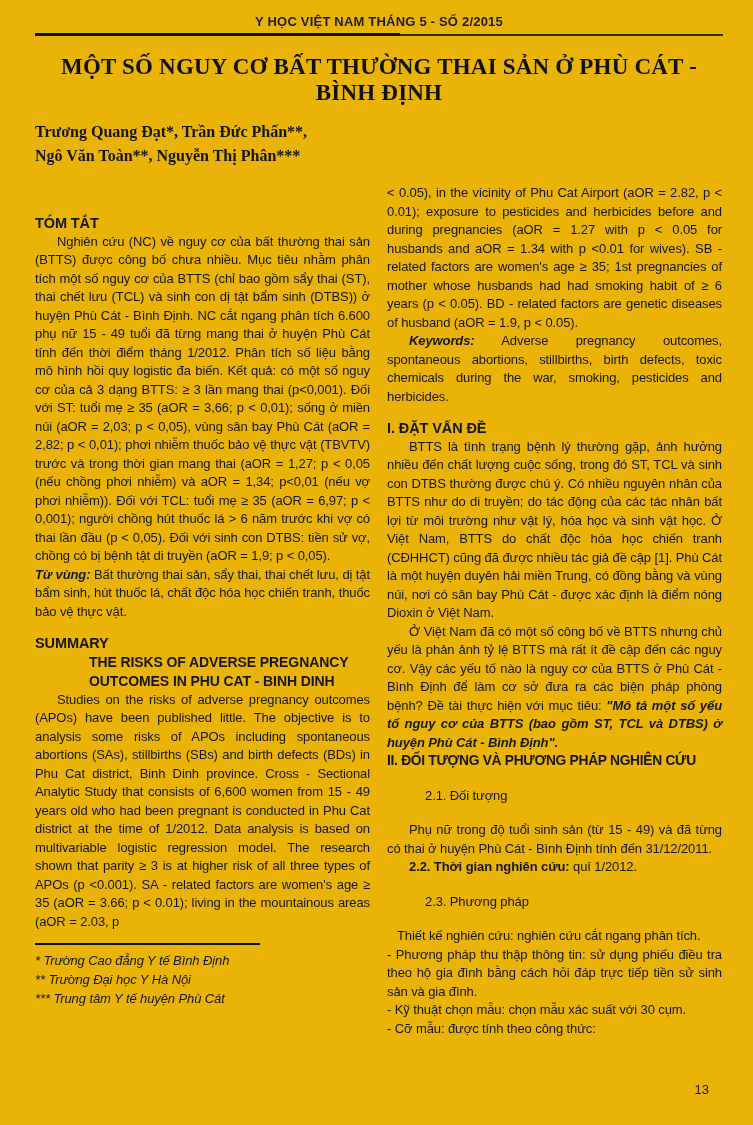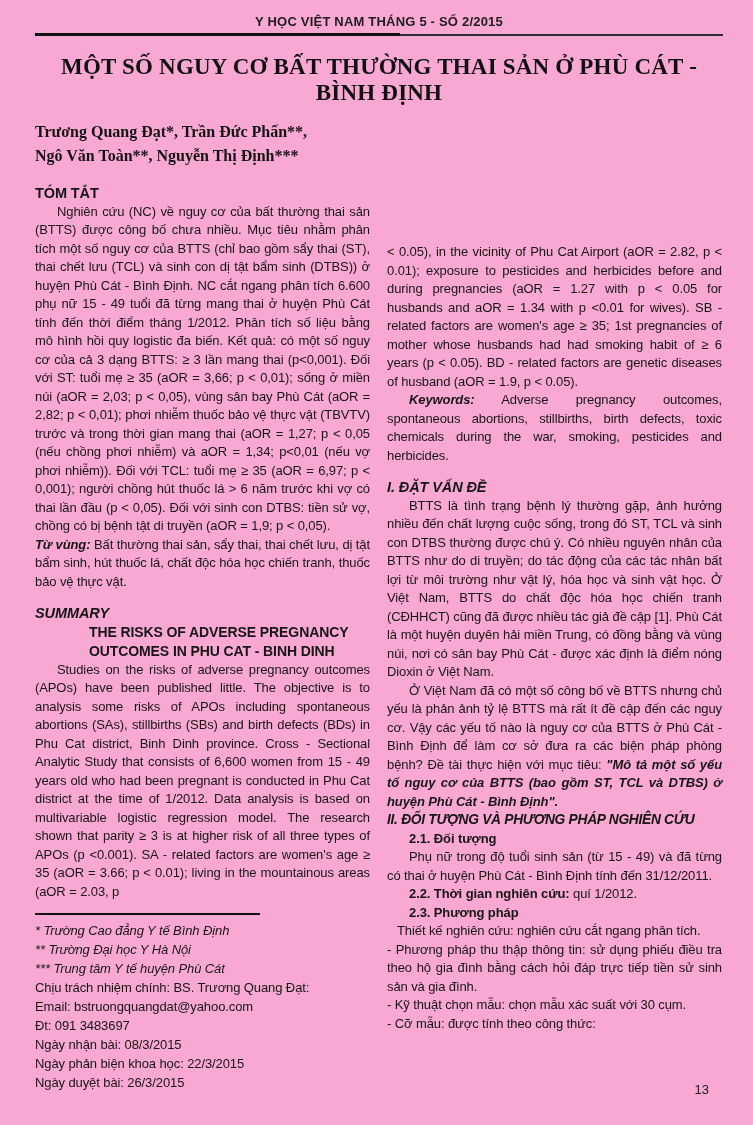--- a/index.html
+++ b/index.html
@@ -1,20 +1,20 @@
 <!DOCTYPE html>
 <html><head>
 <meta charset="utf-8">
 <style>
   html,body{margin:0;padding:0;background:#e8e8e8;}
   .page{
     position:relative;
     width:753px;height:1125px;
     margin:0 auto;
-    background:#f9a8d4;
+    background:#eab308;
     box-sizing:border-box;
     padding:14px 30px 0 35px;
     color:#161616;
     font-family:"Liberation Sans", sans-serif;
     overflow:hidden;
   }
   .journal-header{
     text-align:center;
     font-weight:bold;
     font-size:13px;
@@ -42,24 +42,24 @@
     font-size:16px;
     line-height:1.5;
     color:#141414;
   }
   .columns{display:flex;gap:17px;margin-top:16px;align-items:center;}
   .col{flex:0 0 335px;width:335px;font-size:13px;line-height:18.5px;letter-spacing:-0.1px;}
   .p{margin:0;text-align:justify;}
   .indent{text-indent:22px;}
   .h1s{font-size:14.5px;font-weight:bold;margin:0;}
   .h2s{font-size:14px;font-weight:bold;margin:0;padding-left:54px;line-height:19px;}
-  .sect{margin-top:13px;font-style:italic;}
+  .sect{margin-top:13px;}
   .bi{font-weight:bold;font-style:italic;}
   .bq{font-weight:bold;font-style:italic;}
-  .subhead{font-weight:bold;text-indent:22px;margin:0;}
+  .subhead{font-weight:normal;text-indent:22px;margin:16px;}
   .foot-rule{width:225px;height:2px;background:#111;margin:12px 0 6px 0;}
   .affil{font-style:italic;}
   .affil div, .contact div{line-height:19px;}
   .sect2-head{letter-spacing:-0.3px;font-size:13.8px;font-weight:bold;margin:0;}
   .page-number{
     position:absolute;
     right:44px;bottom:28px;
     font-size:13px;color:#1a1a1a;
   }
 </style>
@@ -71,48 +71,40 @@
   <div class="journal-header">Y HỌC VIỆT NAM THÁNG 5 - SỐ 2/2015</div>
   <div class="header-rule">
     <div class="seg-left"></div>
     <div class="seg-right"></div>
   </div>
 
   <h1 class="article-title">MỘT SỐ NGUY CƠ BẤT THƯỜNG THAI SẢN Ở PHÙ CÁT - BÌNH ĐỊNH</h1>
 
   <div class="authors">
     <div>Trương Quang Đạt*, Trần Đức Phấn**,</div>
-    <div>Ngô Văn Toàn**, Nguyễn Thị Định***</div>
+    <div>Ngô Văn Toàn**, Nguyễn Thị Phân***</div>
   </div>
 
   <div class="columns">
 
     <div class="col">
       <h2 class="h1s">TÓM TẮT</h2>
       <p class="p indent">Nghiên cứu (NC) về nguy cơ của bất thường thai sản (BTTS) được công bố chưa nhiều. Mục tiêu nhằm phân tích một số nguy cơ của BTTS (chỉ bao gồm sẩy thai (ST), thai chết lưu (TCL) và sinh con dị tật bẩm sinh (DTBS)) ở huyện Phù Cát - Bình Định. NC cắt ngang phân tích 6.600 phụ nữ 15 - 49 tuổi đã từng mang thai ở huyện Phù Cát tính đến thời điểm tháng 1/2012. Phân tích số liệu bằng mô hình hồi quy logistic đa biến. Kết quả: có một số nguy cơ của cả 3 dạng BTTS: ≥ 3 lần mang thai (p&lt;0,001). Đối với ST: tuổi mẹ ≥ 35 (aOR = 3,66; p &lt; 0,01); sống ở miền núi (aOR = 2,03; p &lt; 0,05), vùng sân bay Phù Cát (aOR = 2,82; p &lt; 0,01); phơi nhiễm thuốc bảo vệ thực vật (TBVTV) trước và trong thời gian mang thai (aOR = 1,27; p &lt; 0,05 (nếu chồng phơi nhiễm) và aOR = 1,34; p&lt;0,01 (nếu vợ phơi nhiễm)). Đối với TCL: tuổi mẹ ≥ 35 (aOR = 6,97; p &lt; 0,001); người chồng hút thuốc lá &gt; 6 năm trước khi vợ có thai lần đầu (p &lt; 0,05). Đối với sinh con DTBS: tiền sử vợ, chồng có bị bệnh tật di truyền (aOR = 1,9; p &lt; 0,05).</p>
       <p class="p"><span class="bi">Từ vùng:</span> <span>Bất thường thai sản, sẩy thai, thai chết lưu, dị tật bẩm sinh, hút thuốc lá, chất độc hóa học chiến tranh, thuốc bảo vệ thực vật.</span></p>
 
       <h2 class="h1s sect">SUMMARY</h2>
       <div class="h2s">THE RISKS OF ADVERSE PREGNANCY</div>
       <div class="h2s">OUTCOMES IN PHU CAT - BINH DINH</div>
       <p class="p indent">Studies on the risks of adverse pregnancy outcomes (APOs) have been published little. The objective is to analysis some risks of APOs including spontaneous abortions (SAs), stillbirths (SBs) and birth defects (BDs) in Phu Cat district, Binh Dinh province. Cross - Sectional Analytic Study that consists of 6,600 women from 15 - 49 years old who had been pregnant is conducted in Phu Cat district at the time of 1/2012. Data analysis is based on multivariable logistic regression model. The research shown that parity ≥ 3 is at higher risk of all three types of APOs (p &lt;0.001). SA - related factors are women's age ≥ 35 (aOR = 3.66; p &lt; 0.01); living in the mountainous areas (aOR = 2.03, p</p>
 
       <div class="foot-rule"></div>
       <div class="affil">
         <div>* Trường Cao đẳng Y tế Bình Định</div>
         <div>** Trường Đại học Y Hà Nội</div>
         <div>*** Trung tâm Y tế huyện Phù Cát</div>
-      </div>
-      <div class="contact">
-        <div>Chịu trách nhiệm chính: BS. Trương Quang Đạt:</div>
-        <div>Email: bstruongquangdat@yahoo.com</div>
-        <div>Đt: 091 3483697</div>
-        <div>Ngày nhận bài: 08/3/2015</div>
-        <div>Ngày phản biện khoa học: 22/3/2015</div>
-        <div>Ngày duyệt bài: 26/3/2015</div>
       </div>
     </div>
 
     <div class="col">
       <p class="p">&lt; 0.05), in the vicinity of Phu Cat Airport (aOR = 2.82, p &lt; 0.01); exposure to pesticides and herbicides before and during pregnancies (aOR = 1.27 with p &lt; 0.05 for husbands and aOR = 1.34 with p &lt;0.01 for wives). SB - related factors are women's age ≥ 35; 1st pregnancies of mother whose husbands had had smoking habit of ≥ 6 years (p &lt; 0.05). BD - related factors are genetic diseases of husband (aOR = 1.9, p &lt; 0.05).</p>
       <p class="p indent"><span class="bi">Keywords:</span> <span>Adverse pregnancy outcomes, spontaneous abortions, stillbirths, birth defects, toxic chemicals during the war, smoking, pesticides and herbicides.</span></p>
 
       <h2 class="h1s sect">I. ĐẶT VẤN ĐỀ</h2>
       <p class="p indent">BTTS là tình trạng bệnh lý thường gặp, ảnh hưởng nhiều đến chất lượng cuộc sống, trong đó ST, TCL và sinh con DTBS thường được chú ý. Có nhiều nguyên nhân của BTTS như do di truyền; do tác động của các tác nhân bất lợi từ môi trường như vật lý, hóa học và sinh vật học. Ở Việt Nam, BTTS do chất độc hóa học chiến tranh (CĐHHCT) cũng đã được nhiều tác giả đề cập [1]. Phù Cát là một huyện duyên hải miền Trung, có đồng bằng và vùng núi, nơi có sân bay Phù Cát - được xác định là điểm nóng Dioxin ở Việt Nam.</p>
       <p class="p indent"><span>Ở Việt Nam đã có một số công bố về BTTS nhưng chủ yếu là phản ảnh tỷ lệ BTTS mà rất ít đề cập đến các nguy cơ. Vậy các yếu tố nào là nguy cơ của BTTS ở Phù Cát - Bình Định để làm cơ sở đưa ra các biện pháp phòng bệnh? Đề tài thực hiện với mục tiêu: </span><span class="bq">"Mô tả một số yếu tố nguy cơ của BTTS (bao gồm ST, TCL và DTBS) ở huyện Phù Cát - Bình Định".</span></p>

